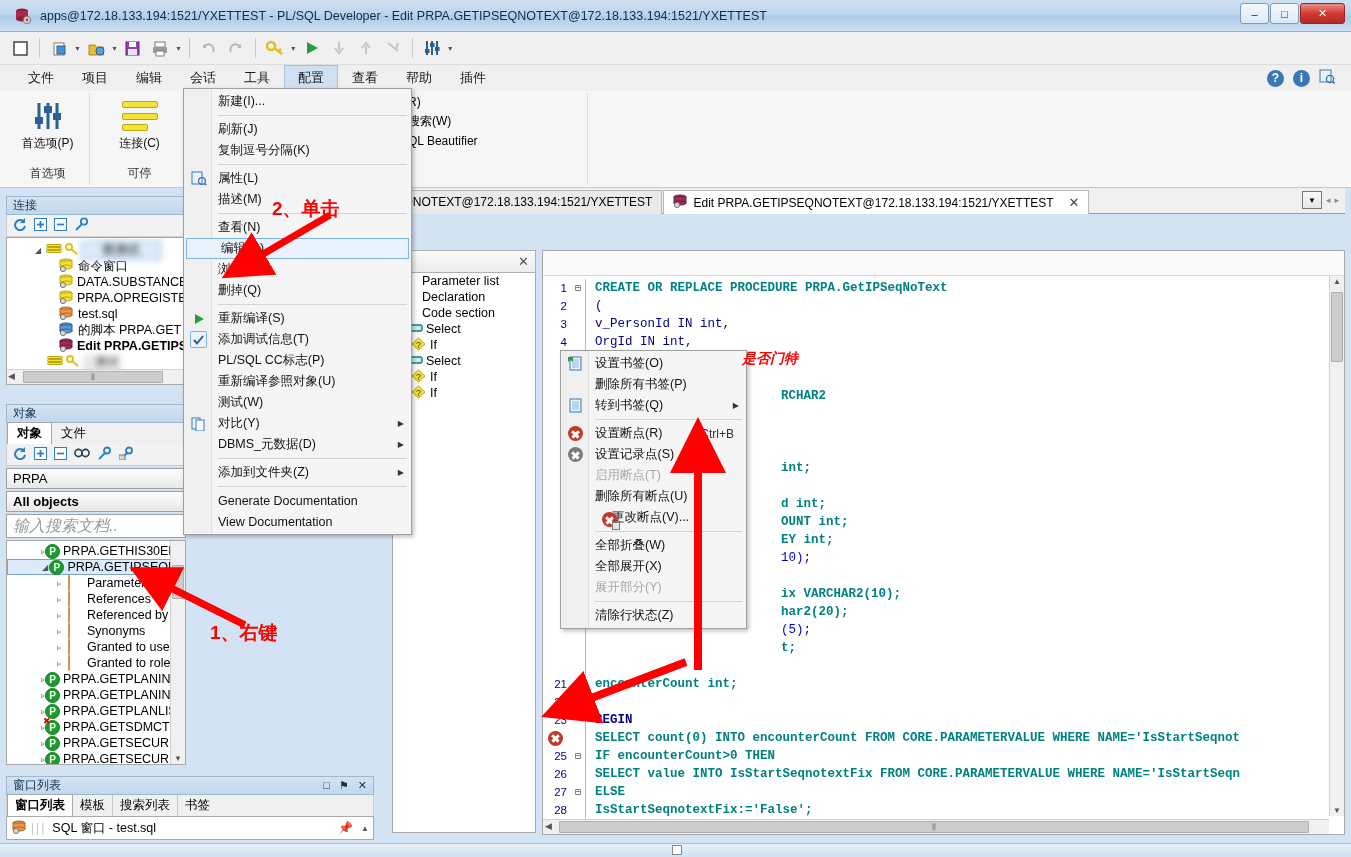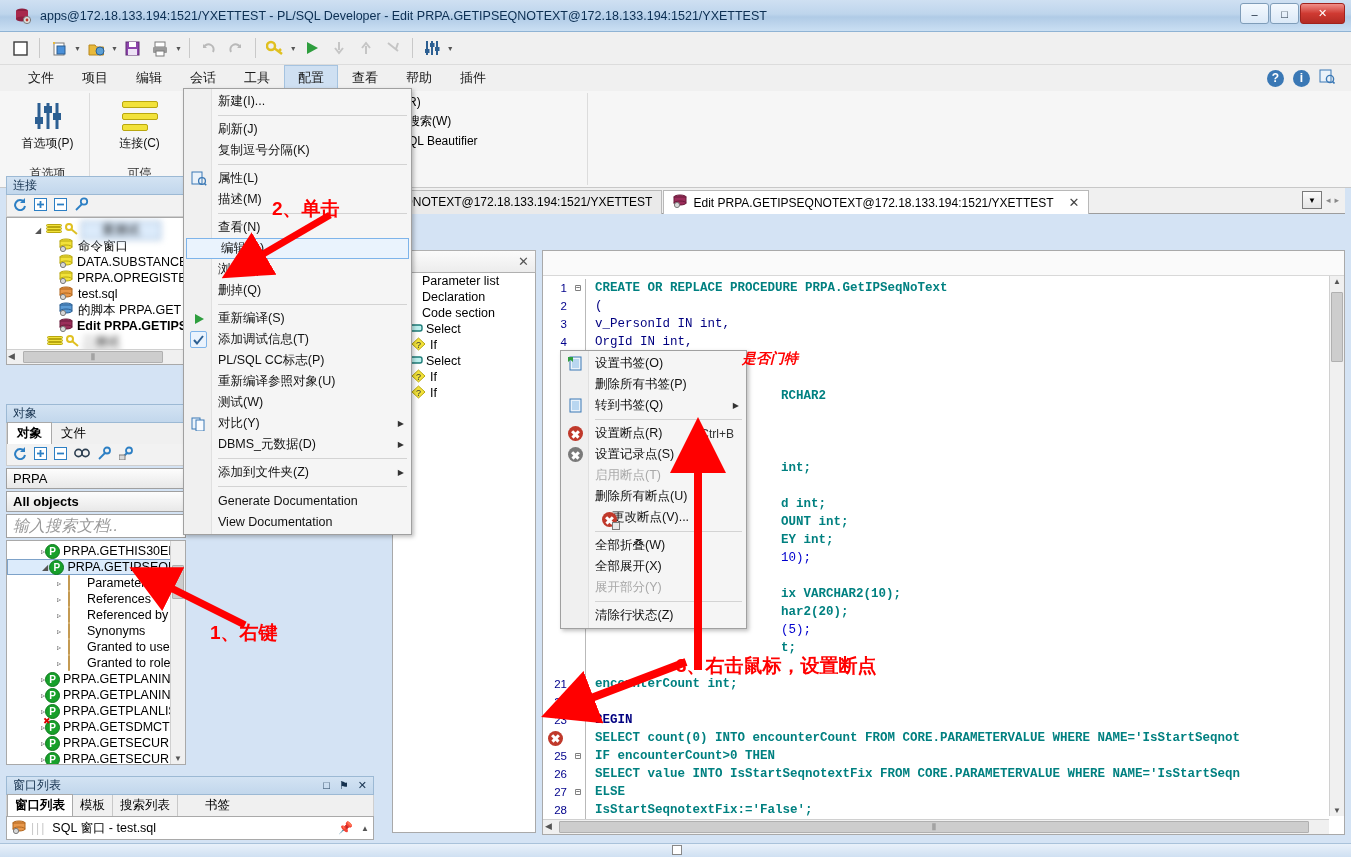--- a/index.html
+++ b/index.html
@@ -337,21 +337,21 @@
       </div>
       <div class="rib-small-row" style="padding-left:0">
         <span>搜索(W)</span>
       </div>
       <div class="rib-small-row" style="padding-left:0">
         <span>QL Beautifier</span>
       </div>
     </div>
   </div>
 
-  <div style="position:absolute; left:6px; top:176px; width:180px;">
+  <div style="position:absolute; left:6px; top:196px; width:180px;">
     <div class="panel-head">
       <span>连接</span>
     </div>
     <div class="mini-toolbar">
       <span><svg width="14" height="14">
             <path d="M11 5 A5 5 0 1 0 12 9" stroke="#2c7fc4" stroke-width="2" fill="none"></path>
             <path d="M12 1 l0 5 l-5 0 z" fill="#2c7fc4"></path>
           </svg></span>
       <span><svg width="13" height="13">
             <rect x="0.5" y="0.5" width="12" height="12" fill="#fff" stroke="#2c7fc4"></rect>
@@ -632,21 +632,21 @@
       <span style="display:flex; gap:9px; font-size:11px;">
         <span>□</span>
         <span>⚑</span>
         <span>✕</span>
       </span>
     </div>
     <div style="height:21px; background:#f0f0f0; display:flex; align-items:flex-end; border-left:1px solid #cfcfcf; border-right:1px solid #cfcfcf;">
       <div style="background:#fff; border:1px solid #a9a9a9; border-bottom:none; padding:2px 7px; font-size:12.5px; font-weight:bold;">窗口列表</div>
       <div style="padding:2px 7px; font-size:12.5px; border-right:1px solid #c8c8c8;">模板</div>
       <div style="padding:2px 7px; font-size:12.5px; border-right:1px solid #c8c8c8;">搜索列表</div>
-      <div style="padding:2px 7px; font-size:12.5px;margin-left:20px;">书签</div>
+      <div style="padding:2px 7px; font-size:12.5px;">书签</div>
     </div>
     <div style="background:#fff; border:1px solid #a9a9a9; height:24px; display:flex; align-items:center; padding-left:5px; position:relative;">
       <span style="margin-right:4px;">
         <svg width="15" height="14">
             <ellipse cx="7" cy="3" rx="6" ry="2" fill="#e8974a" stroke="#b0661f"></ellipse>
             <rect x="1" y="3" width="12" height="6" fill="#e8974a" stroke="#b0661f"></rect>
             <ellipse cx="7" cy="9" rx="6" ry="2" fill="#e8974a" stroke="#b0661f"></ellipse>
             <circle cx="4" cy="11" r="2.6" fill="#d8d8d8" stroke="#7a7a7a"></circle>
           </svg>
       </span>
@@ -1151,21 +1151,20 @@
     <line x1="128" y1="235" x2="128" y2="30" stroke="#ff0000" stroke-width="8" marker-end="url(#ah3)"></line>
   </svg>
   <svg class="arrow-svg" style="left:570px; top:640px; width:140px; height:80px;">
     <defs>
         <marker id="ah3b" markerWidth="7" markerHeight="7" refX="1" refY="3.5" orient="auto">
       <polygon points="0 0, 7 3.5, 0 7" fill="#ff0000"></polygon>
         </marker>
       </defs>
     <line x1="116" y1="22" x2="16" y2="60" stroke="#ff0000" stroke-width="8" marker-end="url(#ah3b)"></line>
   </svg>
-  <div class="annot" style="left:676px; top:653px; font-size:19px;">3、右击鼠标，设置断点</div>
 
   <div class="annot" style="left:742px; top:350px; font-size:14px; font-style:italic;">是否门特</div>
 
   <div class="statusbar">
     <div style="position:absolute; left:672px; top:1px; width:10px; height:10px; border:1px solid #888; background:#fff;"></div>
   </div>
 
 </div>
 
 </body></html>

